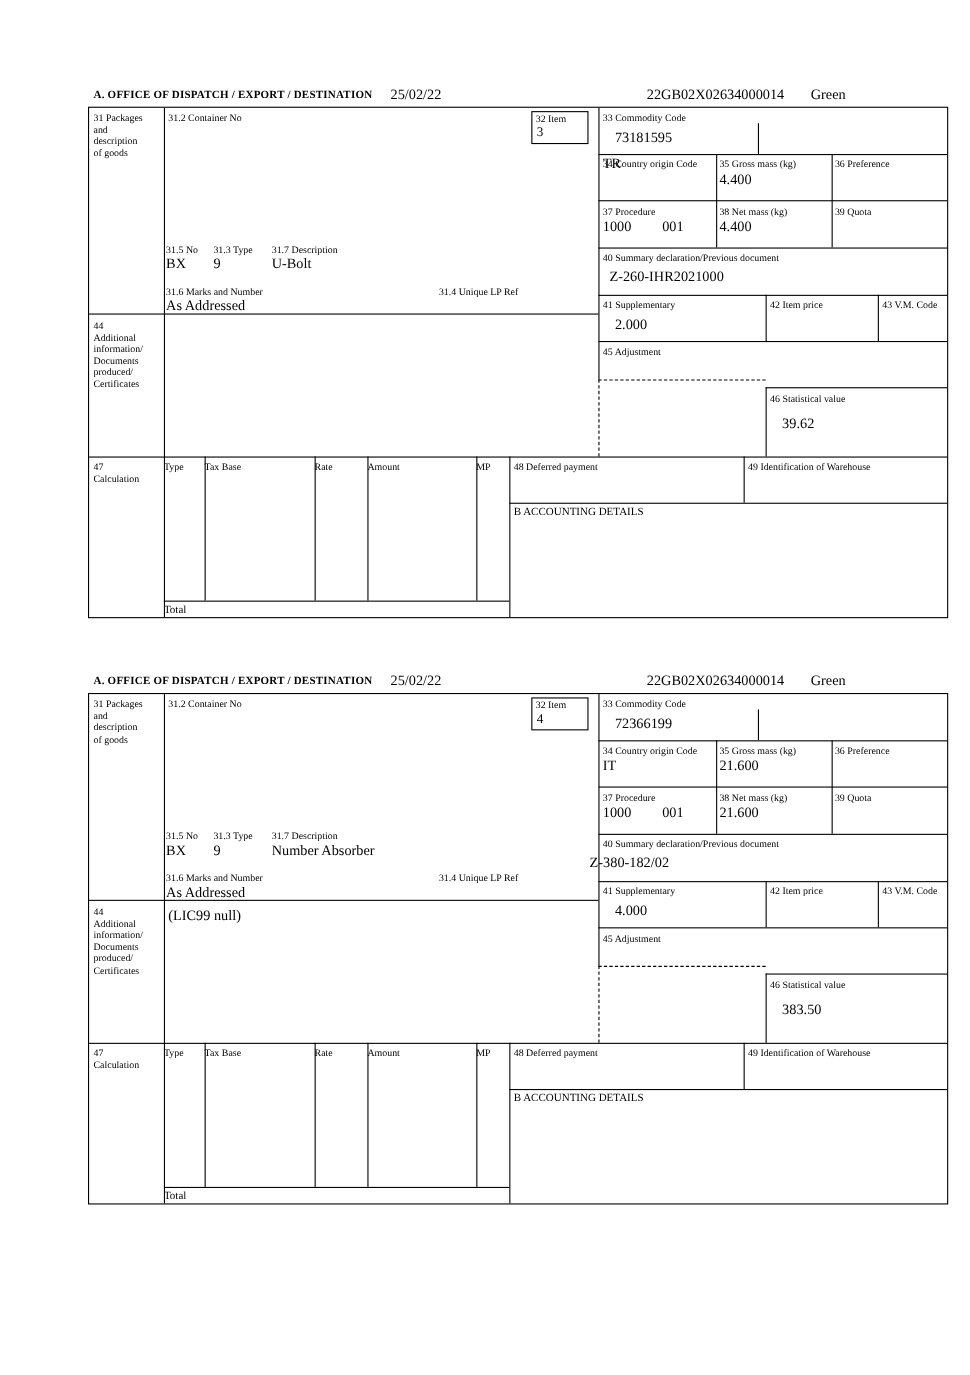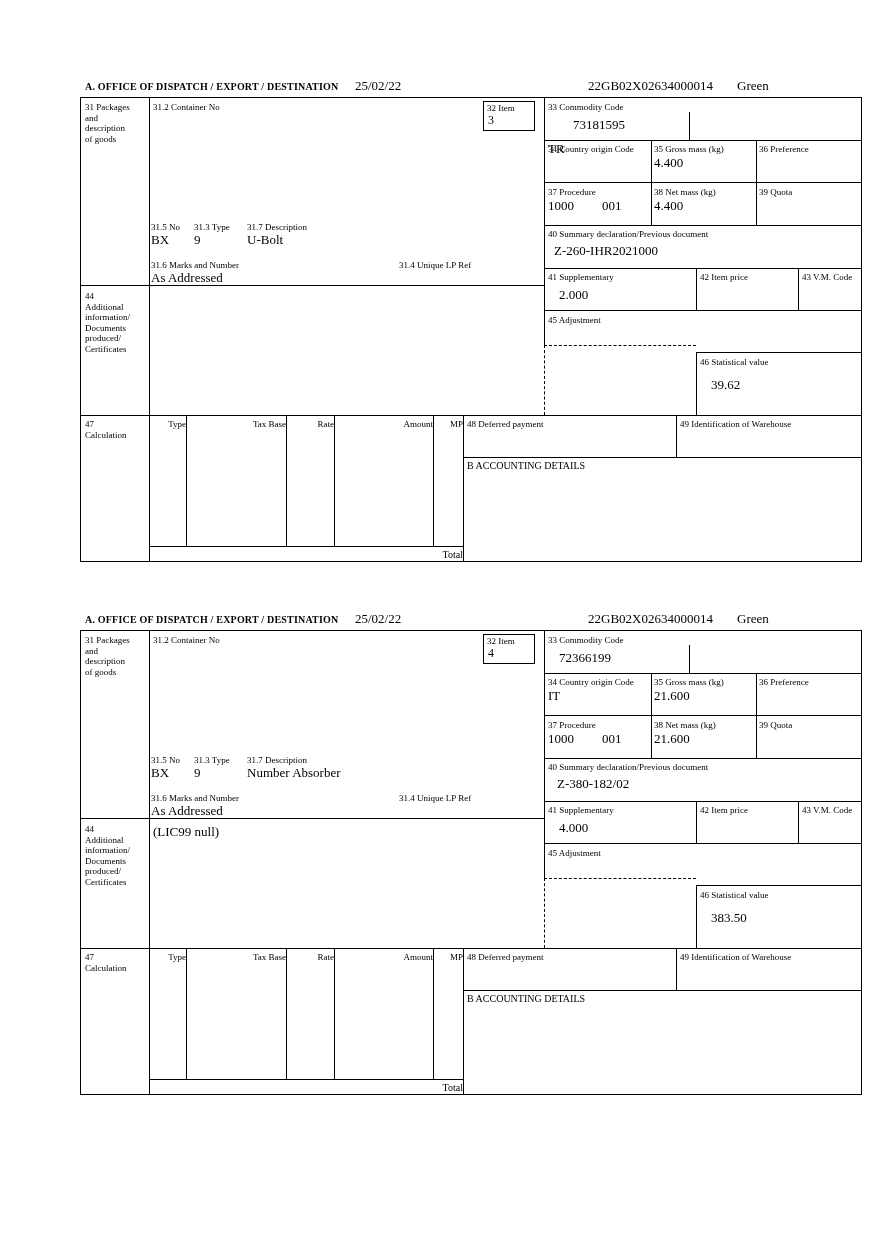--- a/index.html
+++ b/index.html
@@ -11,21 +11,21 @@
   .section{position:absolute;left:80px;width:782px;height:487px;}
   .form{position:absolute;left:0;top:22px;width:780px;height:463px;border:1px solid #000;}
   .lbl{position:absolute;font-size:9px;line-height:10.5px;white-space:pre-line;}
   .val{position:absolute;font-size:13px;line-height:14px;white-space:nowrap;}
   .vline{position:absolute;width:1px;background:#000;}
   .hline{position:absolute;height:1px;background:#000;}
   .vdash{position:absolute;width:0;border-left:1px dashed #000;}
   .hdash{position:absolute;height:0;border-top:1px dashed #000;}
   .hdr-a{position:absolute;font-size:10px;font-weight:bold;letter-spacing:.2px;}
   .hdr-val{position:absolute;font-size:13px;}
-  .cell-h{position:absolute;font-size:9px;text-align:right;}
+  .cell-h{position:absolute;font-size:9px;text-align:left;}
   .itembox{position:absolute;border:1px solid #000;}
   .bold{font-weight:normal;}
 </style>
 </head>
 <body>
 
 <div class="section" style="top:75px">
   <div class="hdr-a" style="left:5px;top:6px">A.  OFFICE OF DISPATCH / EXPORT / DESTINATION</div>
   <div class="hdr-val" style="left:275px;top:3px">25/02/22</div>
   <div class="hdr-val" style="left:508px;top:3px">22GB02X02634000014</div>
@@ -83,21 +83,21 @@
     <div class="lbl" style="left:166px;top:124px">31.7 Description</div>
     <div class="val" style="left:70px;top:135px">BX</div>
     <div class="val" style="left:113px;top:135px">9</div>
     <div class="val" style="left:166px;top:135px">U-Bolt</div>
     <div class="lbl" style="left:70px;top:162px">31.6 Marks and Number</div>
     <div class="lbl" style="left:318px;top:162px">31.4 Unique LP Ref</div>
     <div class="val" style="left:70px;top:173px">As Addressed</div>
     <div class="val" style="left:72px;top:194px"></div>
 
     <div class="lbl" style="left:467px;top:4px">33 Commodity Code</div>
-    <div class="val" style="left:492px;top:20px">73181595</div>
+    <div class="val" style="left:478px;top:20px">73181595</div>
     <div class="lbl" style="left:467px;top:46px">34 Country origin Code</div>
     <div class="lbl" style="left:573px;top:46px">35 Gross mass (kg)</div>
     <div class="lbl" style="left:678px;top:46px">36 Preference</div>
     <div class="val" style="left:467px;top:44px">TR</div>
     <div class="val" style="left:573px;top:58px">4.400</div>
     <div class="lbl" style="left:467px;top:89px">37 Procedure</div>
     <div class="lbl" style="left:573px;top:89px">38 Net mass (kg)</div>
     <div class="lbl" style="left:678px;top:89px">39 Quota</div>
     <div class="val" style="left:467px;top:101px">1000</div>
     <div class="val" style="left:521px;top:101px">001</div>
@@ -195,21 +195,21 @@
     <div class="lbl" style="left:678px;top:46px">36 Preference</div>
     <div class="val" style="left:467px;top:58px">IT</div>
     <div class="val" style="left:573px;top:58px">21.600</div>
     <div class="lbl" style="left:467px;top:89px">37 Procedure</div>
     <div class="lbl" style="left:573px;top:89px">38 Net mass (kg)</div>
     <div class="lbl" style="left:678px;top:89px">39 Quota</div>
     <div class="val" style="left:467px;top:101px">1000</div>
     <div class="val" style="left:521px;top:101px">001</div>
     <div class="val" style="left:573px;top:101px">21.600</div>
     <div class="lbl" style="left:467px;top:131px">40 Summary declaration/Previous document</div>
-    <div class="val" style="left:476px;top:146px">Z-380-182/02</div>
+    <div class="val" style="left:455px;top:146px">Z-380-182/02</div>
     <div class="lbl" style="left:467px;top:174px">41 Supplementary</div>
     <div class="lbl" style="left:619px;top:174px">42 Item price</div>
     <div class="lbl" style="left:721px;top:174px">43 V.M. Code</div>
     <div class="val" style="left:478px;top:190px">4.000</div>
     <div class="lbl" style="left:467px;top:217px">45 Adjustment</div>
     <div class="lbl" style="left:619px;top:259px">46 Statistical value</div>
     <div class="val" style="left:630px;top:280px">383.50</div>
 
     <div class="cell-h" style="left:68px;top:321px;width:37px">Type</div>
     <div class="cell-h" style="left:105px;top:321px;width:100px">Tax Base</div>

